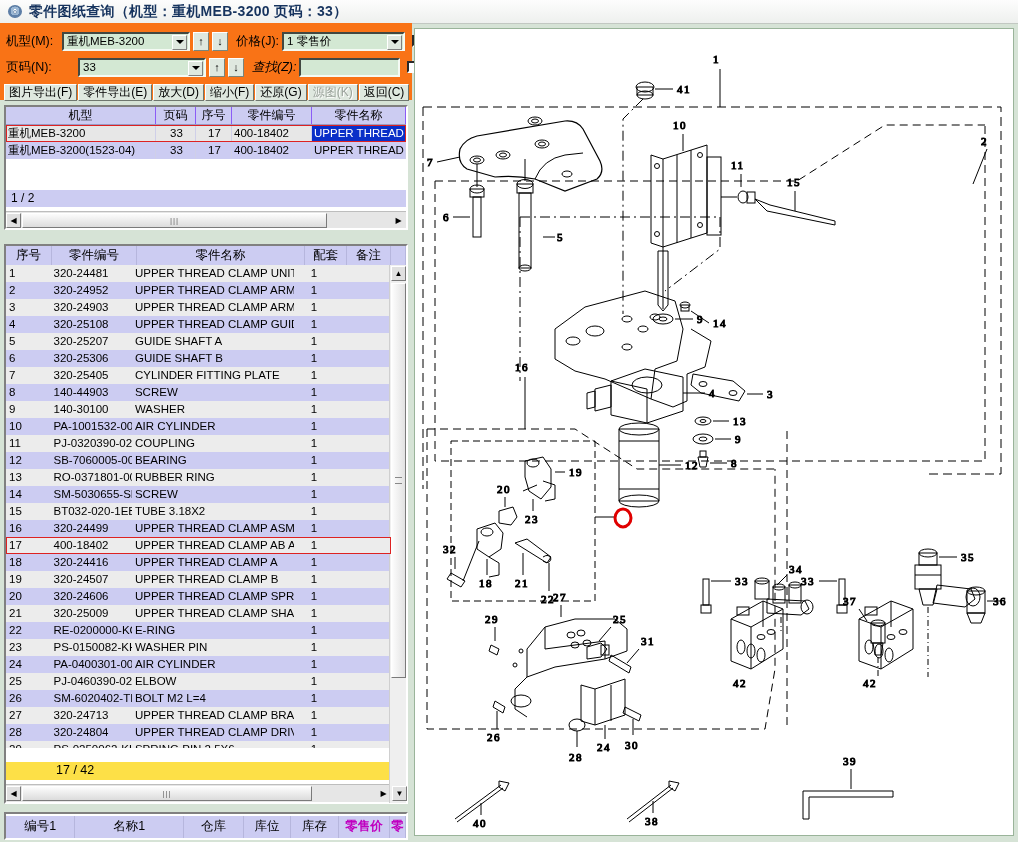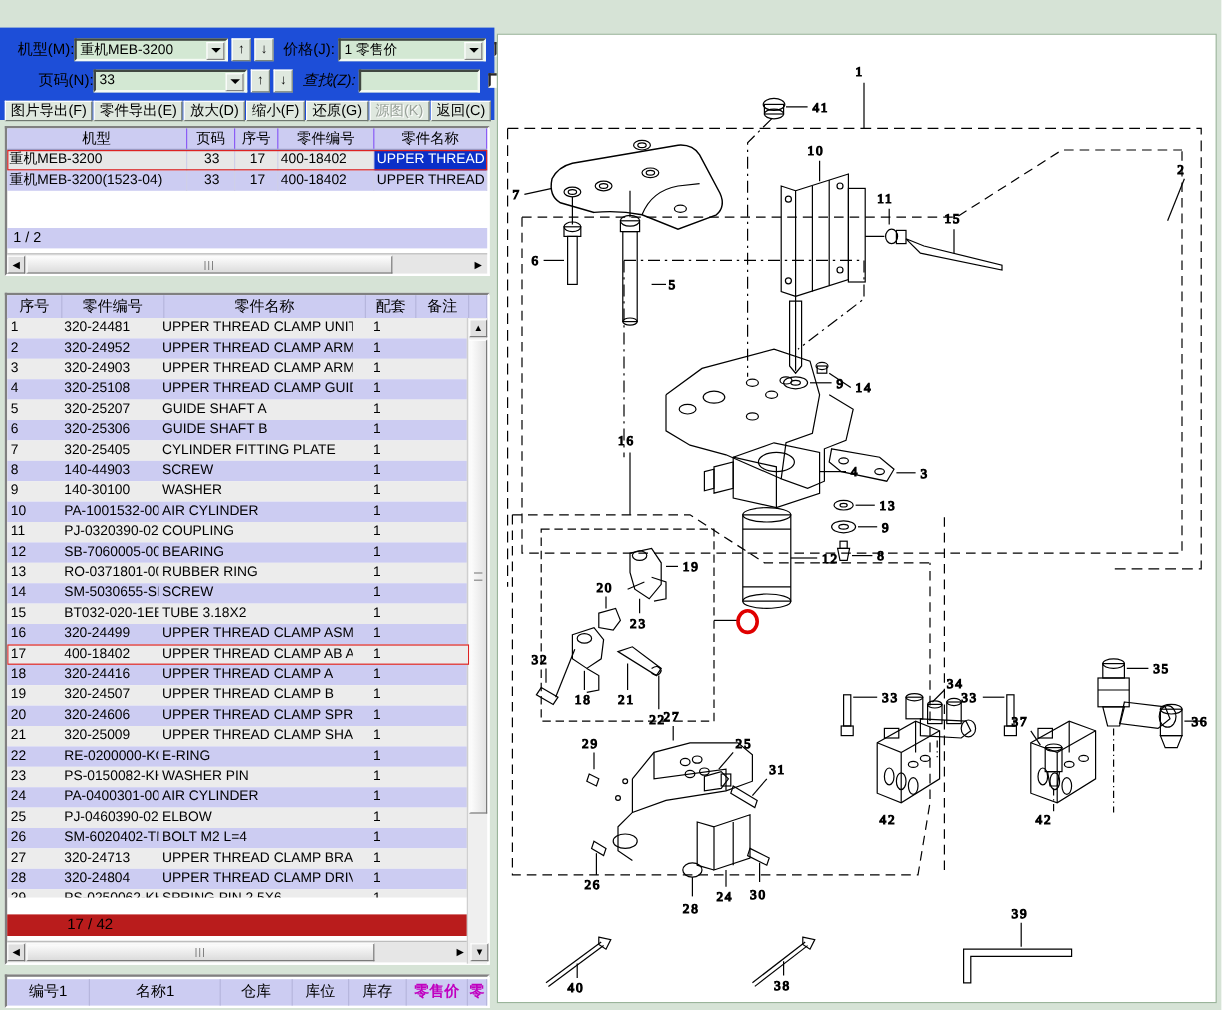--- a/index.html
+++ b/index.html
@@ -12,21 +12,21 @@
             background:linear-gradient(#fdfdfd,#eef0ee);
             border-bottom:1px solid #c2c8c2;display:flex;align-items:center;}
   .disc-icon{width:15px;height:15px;margin-left:8px;margin-right:6px;position:relative;}
   .disc-icon .d1{position:absolute;left:0;top:1px;width:14px;height:13px;border-radius:50%;
        background:radial-gradient(circle at 50% 45%,#ffffff 0 18%,#9bb7d4 19% 52%,#5d7fa8 53% 100%);
        border:1px solid #5a7ba3;box-sizing:border-box;}
   .disc-icon .d2{position:absolute;left:5px;top:6px;width:4px;height:4px;border-radius:50%;background:#fff;border:1px solid #7e99b8;box-sizing:border-box;}
   .title-text{font-size:14px;color:#16335e;font-weight:bold;letter-spacing:.3px;}
 
   
-  .form{position:absolute;left:0;top:23px;width:412px;height:77px;background:#1d4ed8;text-align:right;}
+  .form{position:absolute;left:0;top:23px;width:412px;height:77px;background:#f97316;}
   .row{position:absolute;left:0;height:22px;display:flex;align-items:center;}
   .row.r1{top:7px;}
   .row.r2{top:33px;}
   .lbl{font-size:12.5px;color:#000;white-space:nowrap;}
   .combo{position:relative;height:19px;background:#d3e8d3;border:2px inset #b9c6b9;
          border-top-color:#8e9c8e;border-left-color:#8e9c8e;border-right-color:#f4faf4;border-bottom-color:#f4faf4;
          display:flex;align-items:center;box-sizing:border-box;}
   .combo .val{font-size:11.5px;padding-left:3px;white-space:nowrap;overflow:hidden;font-family:"Liberation Sans",sans-serif;}
   .combo .arrow{position:absolute;right:1px;top:1px;width:15px;height:15px;background:#dfe8df;
        border:1px solid #fff;border-right-color:#808080;border-bottom-color:#808080;
@@ -80,21 +80,21 @@
   .g2head div{font-size:12.5px;text-align:center;line-height:18px;border-right:1px solid #b6b6dd;box-sizing:border-box;overflow:hidden;}
   .g2body{position:absolute;left:0;top:19px;width:385px;height:483px;overflow:hidden;}
   .g2row{display:flex;height:17px;background:#ececec;box-sizing:border-box;}
   .g2row.alt{background:#ccccf2;}
   .g2row.sel{background:#ececec;outline:1px solid #d22;outline-offset:-1px;position:relative;z-index:2;}
   .g2row div{font-size:11.5px;line-height:16px;box-sizing:border-box;padding-left:3px;
              overflow:hidden;white-space:nowrap;font-family:"Liberation Sans",sans-serif;}
   .k-seq{width:48px;} .k-pn{width:88px;} .k-name{width:175px;}
   .k-qty{width:44px;text-align:center !important;padding-left:0 !important;} .k-note{width:45px;}
   .k-x{width:16px;}
-  .g2foot{position:absolute;left:0;bottom:22px;width:385px;height:18px;background:#b91c1c;
+  .g2foot{position:absolute;left:0;bottom:22px;width:385px;height:18px;background:#fde047;
           font-size:12.5px;line-height:17px;padding-left:50px;box-sizing:border-box;}
   .g2hs{position:absolute;left:0;bottom:0;width:385px;height:18px;background:#e6e6e6;border-top:1px solid #bdbdbd;
         display:flex;align-items:center;box-sizing:border-box;}
   .vscroll{position:absolute;right:0;top:19px;width:17px;height:538px;background:#efefef;
            border-left:1px solid #cfcfcf;box-sizing:border-box;}
   .vs-arrow{width:15px;height:15px;margin:1px;background:#e0e0e0;border:1px solid #fff;border-right-color:#7a7a7a;border-bottom-color:#7a7a7a;
             display:flex;align-items:center;justify-content:center;font-size:8px;box-sizing:border-box;}
   .vs-thumb{position:absolute;left:1px;top:18px;width:15px;height:395px;background:linear-gradient(90deg,#fdfdfd,#e2e2e2);
             border:1px solid #fff;border-right-color:#7a7a7a;border-bottom-color:#7a7a7a;box-sizing:border-box;
             display:flex;align-items:center;justify-content:center;}
@@ -111,20 +111,27 @@
   .diagram{position:absolute;left:414px;top:28px;width:600px;height:808px;background:#ffffff;
            border:1px solid #9ab49a;box-sizing:border-box;overflow:hidden;}
   .diagram svg{display:block;}
   .callout{font-family:"Liberation Serif","DejaVu Serif",serif;font-size:11px;fill:#000;letter-spacing:1.5px;}
 </style>
 </head>
 <body>
 
 <div class="app">
 
+  <div class="titlebar">
+    <span class="disc-icon">
+        <span class="d1"></span>
+        <span class="d2"></span>
+      </span>
+    <span class="title-text">零件图纸查询（机型：重机MEB-3200 页码：33）</span>
+  </div>
 
   <div class="form">
 
     <div class="row r1">
       <span class="lbl" style="width:62px;padding-left:6px;box-sizing:border-box;">机型(M):</span>
       <span class="combo" style="width:128px;">
         <span class="val">重机MEB-3200</span>
         <span class="arrow">
             <i></i>
           </span>

